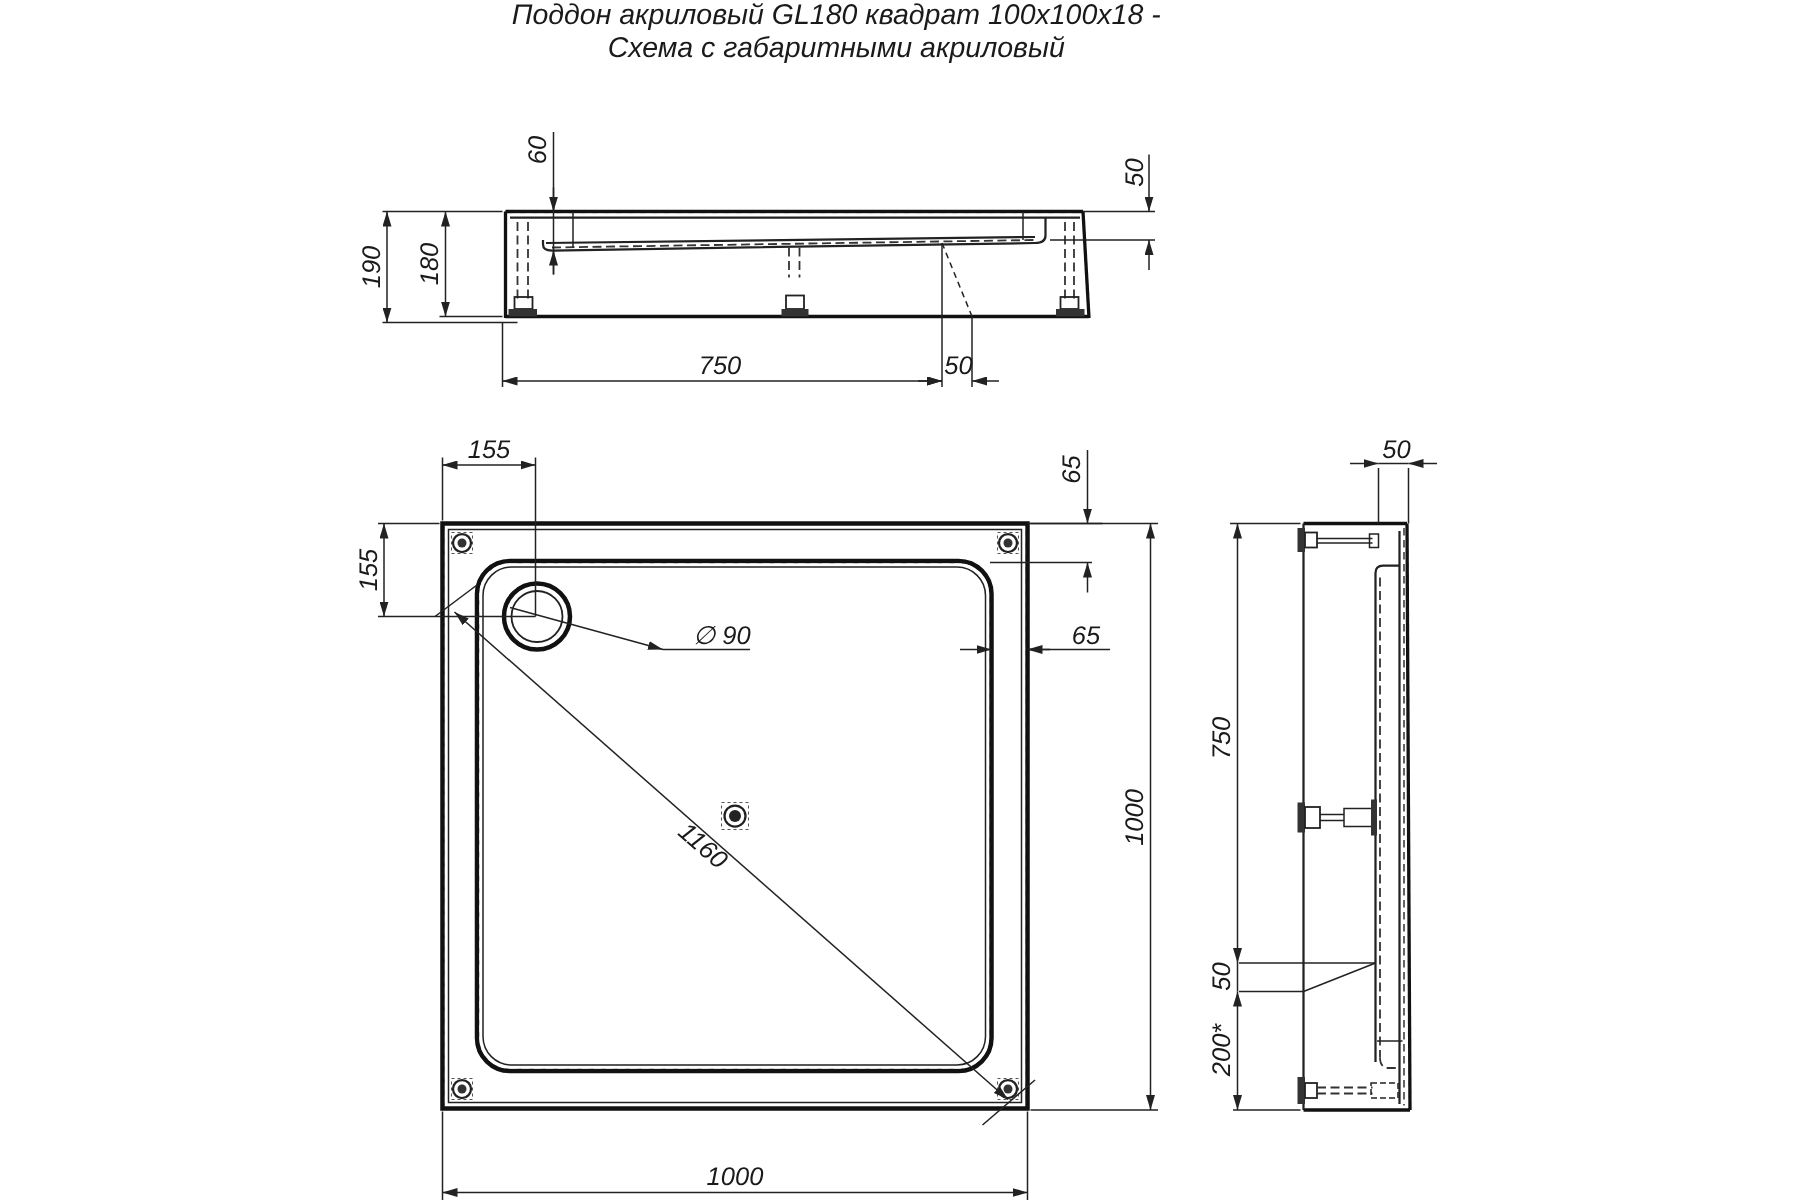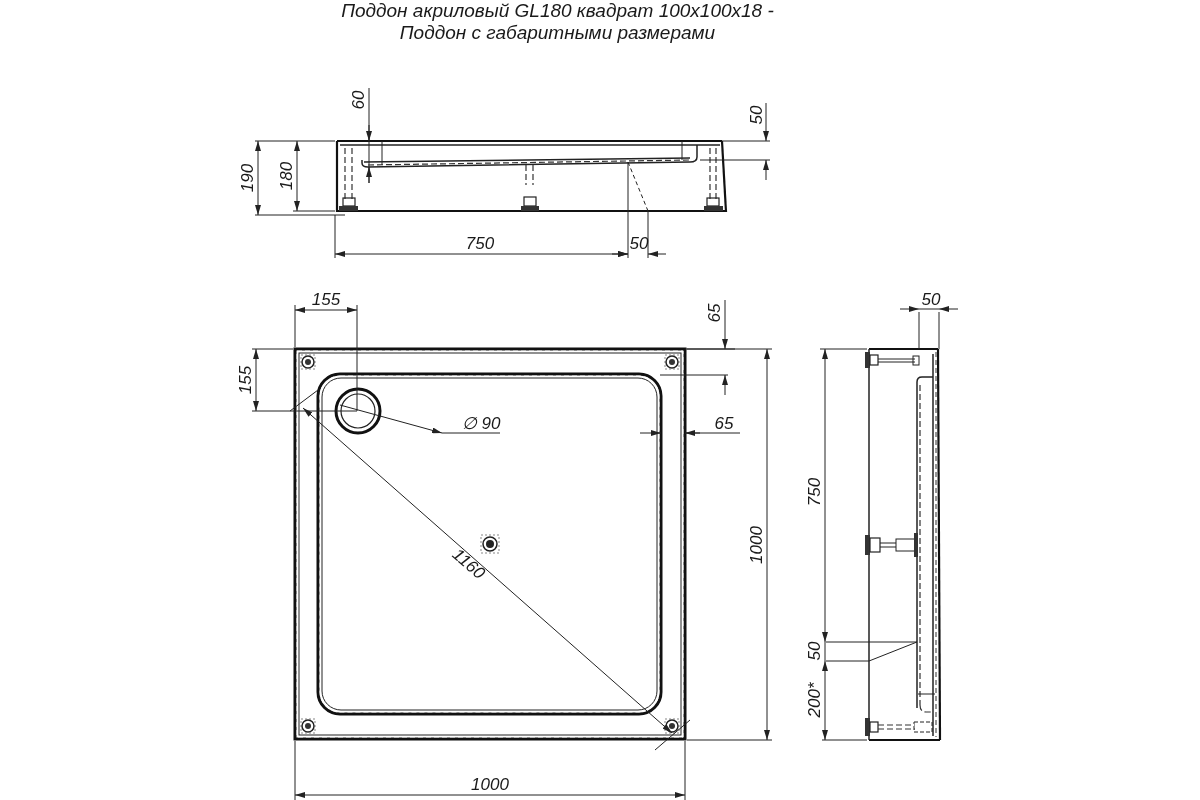--- a/index.html
+++ b/index.html
@@ -36,21 +36,21 @@
     .dash { stroke: #333; stroke-width: 1.2; fill: none; stroke-dasharray: 6 3; }
     .white-dash { stroke: #fff; stroke-width: 1; fill: none; stroke-dasharray: 5 3; }
   </style>
 </head>
 <body>
 
 <div id="canvas">
 
   <div class="title-block">
     <span class="title-line">Поддон акриловый  GL180 квадрат 100x100x18 -</span>
-    <span class="title-line">Поддон с габаритными размерами</span>
+    <span class="title-line">Схема с габаритными акриловый</span>
   </div>
 
   <svg width="1200" height="800" viewBox="0 0 1200 800">
     <defs>
       <marker id="arr" markerWidth="10" markerHeight="6" refX="10" refY="3" orient="auto-start-reverse" markerUnits="userSpaceOnUse">
         <path d="M0,0 L10,3 L0,6 Z" fill="#222"></path>
       </marker>
     </defs>
 
     <g>

